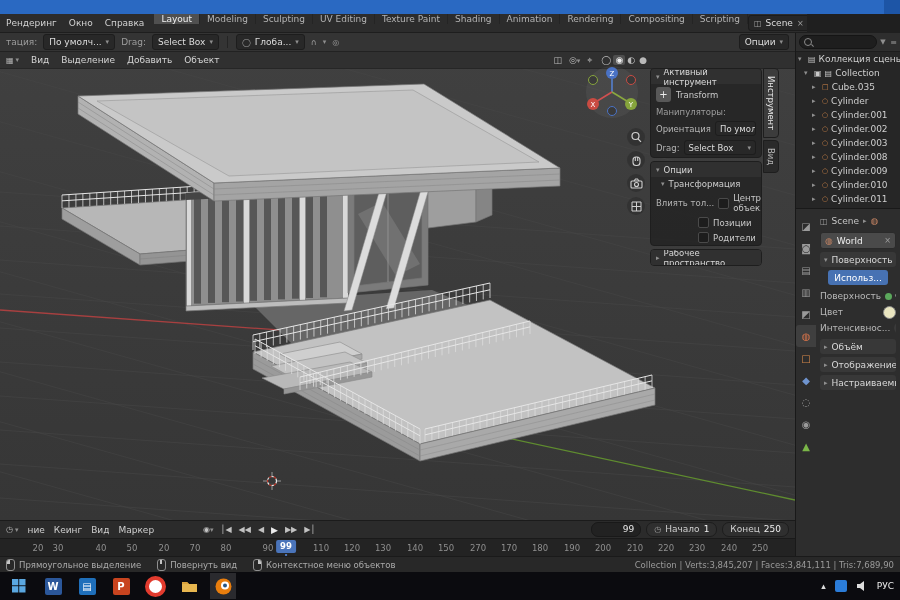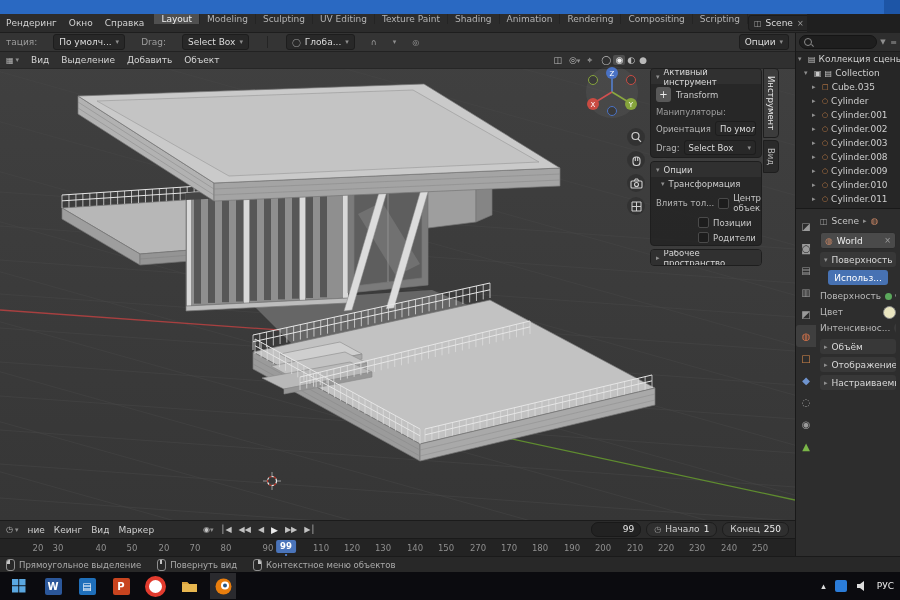--- a/index.html
+++ b/index.html
@@ -15,21 +15,21 @@
   .menu{padding:0 6px;color:#d2d2d2}
   .wtabs{display:flex;margin-left:4px;height:18px;align-items:flex-start}
   .wtab{padding:0 7px;display:flex;align-items:center;color:#b3b3b3;border-right:1px solid #242424;white-space:nowrap}
   .wtab.active{background:#505050;color:#f0f0f0}
   .tb-right{margin-left:auto;display:flex;align-items:center;gap:5px;height:19px;overflow:hidden}
   .field{display:flex;align-items:center;gap:4px;background:#272727;border:1px solid #1c1c1c;border-radius:3px;
      height:14px;padding:0 5px;color:#ddd;white-space:nowrap}
   .gly{color:#9f9f9f;font-size:8px}
   
   #toolrow{position:absolute;left:0;top:33px;width:795px;height:19px;background:#343434;
-    border-bottom:1px solid #222;display:flex;align-items:center;gap:16px;box-sizing:border-box;
+    border-bottom:1px solid #222;display:flex;align-items:center;gap:6px;box-sizing:border-box;
     padding:0 6px;font-size:9px;}
   .dim{color:#9d9d9d;white-space:nowrap}
   .dd{display:flex;align-items:center;gap:4px;background:#282828;border:1px solid #1d1d1d;border-radius:3px;
      height:14px;padding:0 5px;color:#ddd;white-space:nowrap}
   .car{color:#8f8f8f;font-size:7px}
   .sep{width:1px;height:12px;background:#242424;margin:0 2px}
   .spacer{flex:1}
   
   #viewport{position:absolute;left:0;top:52px;width:795px;height:468px;overflow:hidden;
     background:linear-gradient(#404040,#363636);}
@@ -829,20 +829,21 @@
     <span>Прямоугольное выделение</span>
   </span>
   <span class="sitem">
     <span class="mouse m"></span>
     <span>Повернуть вид</span>
   </span>
   <span class="sitem">
     <span class="mouse r"></span>
     <span>Контекстное меню объектов</span>
   </span>
+  <span class="sstats">Collection | Verts:3,845,207 | Faces:3,841,111 | Tris:7,689,90</span>
 </div>
 
 <div id="taskbar">
   <div class="tbslot">
     <svg width="14" height="14">
       <rect x="0" y="0" width="6.3" height="6.3" fill="#5aa7e0"></rect>
         <rect x="7.2" y="0" width="6.3" height="6.3" fill="#5aa7e0"></rect>
       <rect x="0" y="7.2" width="6.3" height="6.3" fill="#5aa7e0"></rect>
         <rect x="7.2" y="7.2" width="6.3" height="6.3" fill="#5aa7e0"></rect>
     </svg>

